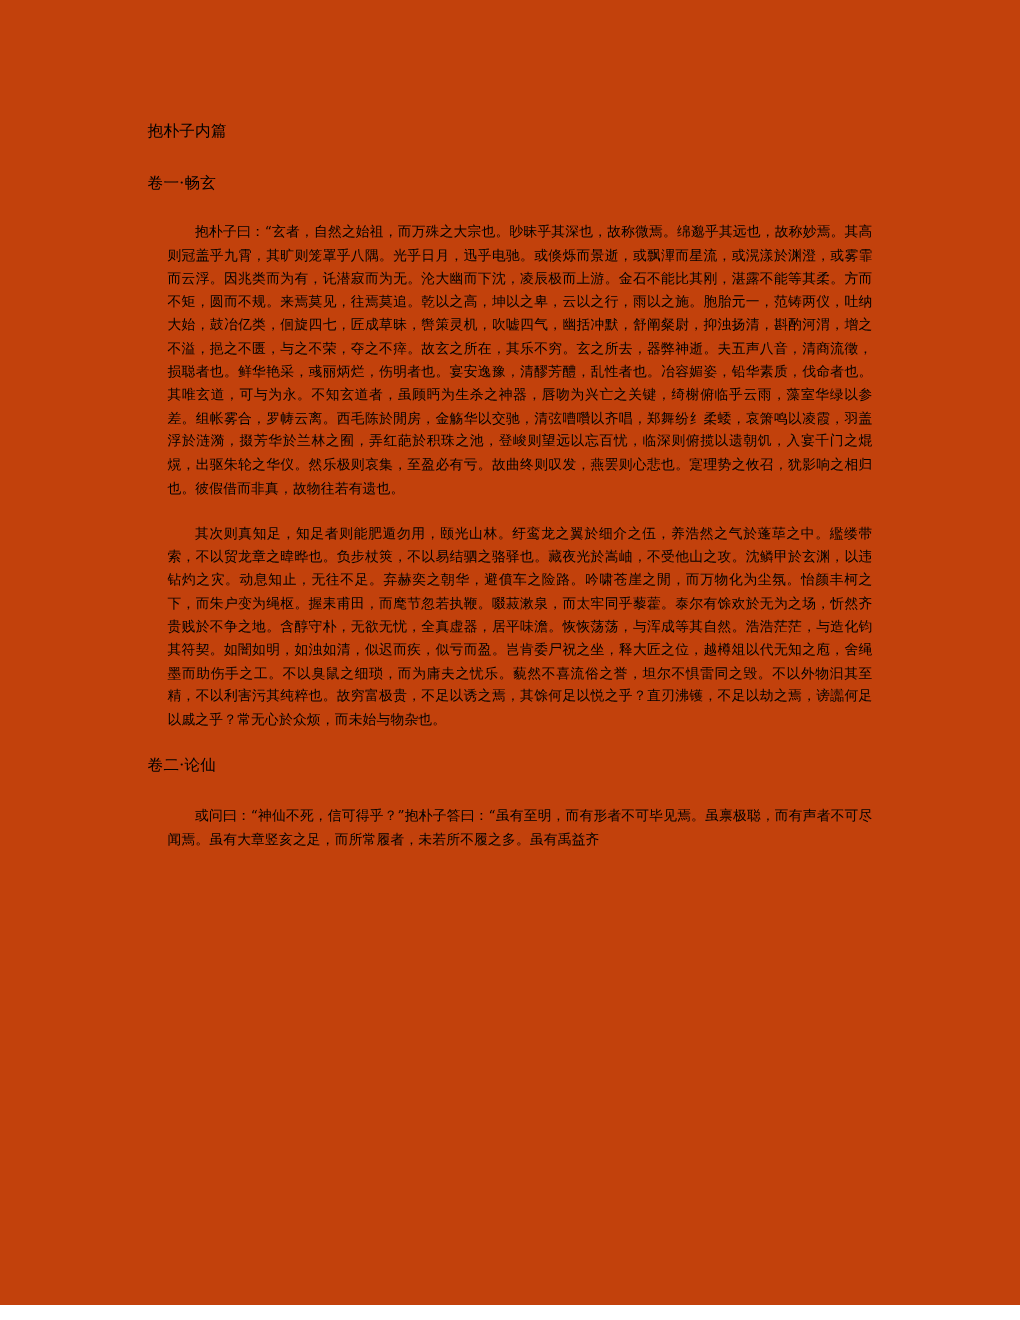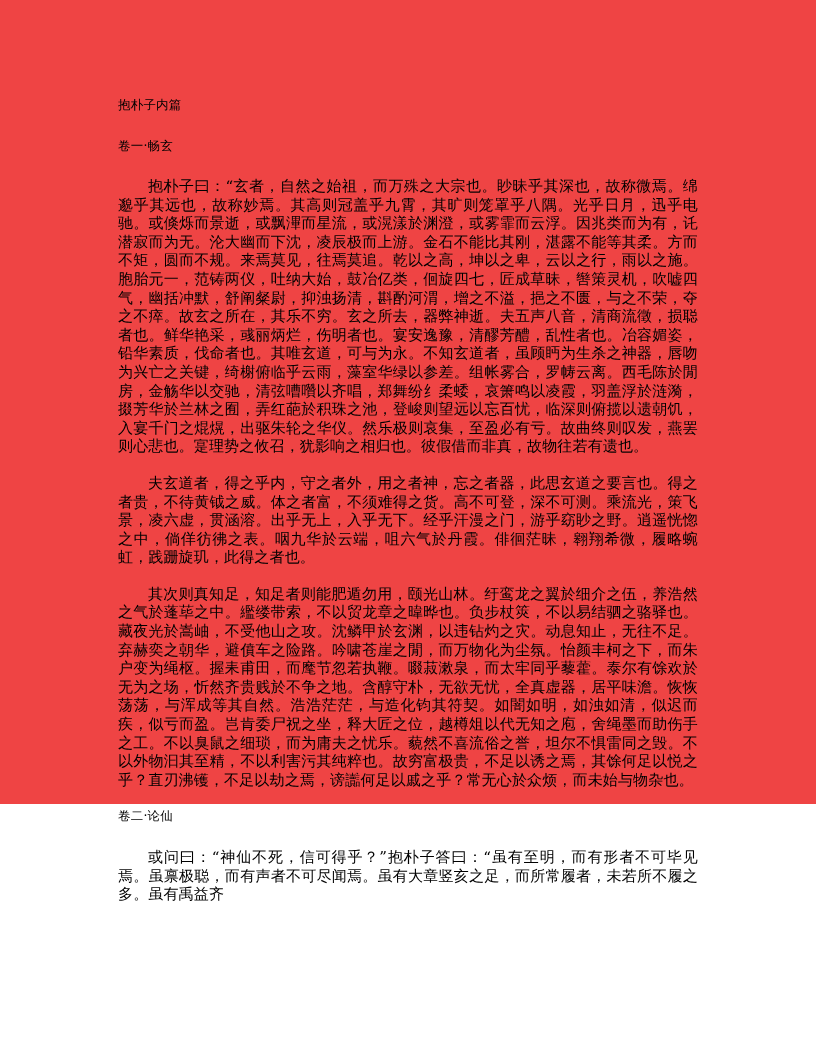--- a/index.html
+++ b/index.html
@@ -10,43 +10,43 @@
   body {
     width: 816px;
     height: 1056px;
     font-family: "DejaVu Serif", "Liberation Serif", serif;
     color: #000000;
     overflow: hidden;
   }
   .page {
     box-sizing: border-box;
     width: 816px;
-    height: 804px;
+    height: 1044px;
     padding: 96px 118px 96px 118px;
-    background: #ef4444;
+    background: #c2410c;
   }
   .doc-title,
   .doc-author,
   .chapter-heading {
     font-size: 12.5px;
     line-height: 18.5px;
     margin: 0 0 22px 0;
     letter-spacing: 0.2px;
     text-align: left;
   }
   .chapter-heading {
     margin-top: 16px;
   }
   .chapter-heading.first {
     margin-top: 16px;
   }
   .body-par {
-    font-size: 15px;
+    font-size: 11px;
     line-height: 18.6px;
-    margin: 0 0 18px 0;
+    margin: 0 0 18px 16px;
     text-indent: 2em;
     text-align: justify;
     text-justify: inter-ideograph;
     letter-spacing: 0.15px;
     word-break: break-all;
   }
   .body-par:last-child {
     margin-bottom: 0;
   }
 </style>
@@ -55,21 +55,20 @@
 
 <div class="page">
 
   <p class="doc-title">抱朴子内篇</p>
 
 
   <p class="chapter-heading first">卷一·畅玄</p>
 
   <p class="body-par">抱朴子曰：“玄者，自然之始祖，而万殊之大宗也。眇昧乎其深也，故称微焉。绵邈乎其远也，故称妙焉。其高则冠盖乎九霄，其旷则笼罩乎八隅。光乎日月，迅乎电驰。或倏烁而景逝，或飘滭而星流，或滉漾於渊澄，或雾霏而云浮。因兆类而为有，讬潜寂而为无。沦大幽而下沈，凌辰极而上游。金石不能比其刚，湛露不能等其柔。方而不矩，圆而不规。来焉莫见，往焉莫追。乾以之高，坤以之卑，云以之行，雨以之施。胞胎元一，范铸两仪，吐纳大始，鼓冶亿类，佪旋四七，匠成草昧，辔策灵机，吹嘘四气，幽括冲默，舒阐粲尉，抑浊扬清，斟酌河渭，增之不溢，挹之不匮，与之不荣，夺之不瘁。故玄之所在，其乐不穷。玄之所去，器弊神逝。夫五声八音，清商流徵，损聪者也。鲜华艳采，彧丽炳烂，伤明者也。宴安逸豫，清醪芳醴，乱性者也。冶容媚姿，铅华素质，伐命者也。其唯玄道，可与为永。不知玄道者，虽顾眄为生杀之神器，唇吻为兴亡之关键，绮榭俯临乎云雨，藻室华绿以参差。组帐雾合，罗帱云离。西毛陈於閒房，金觞华以交驰，清弦嘈囋以齐唱，郑舞纷纟柔蜲，哀箫鸣以凌霞，羽盖浮於涟漪，掇芳华於兰林之囿，弄红葩於积珠之池，登峻则望远以忘百忧，临深则俯揽以遗朝饥，入宴千门之焜熀，出驱朱轮之华仪。然乐极则哀集，至盈必有亏。故曲终则叹发，燕罢则心悲也。寔理势之攸召，犹影响之相归也。彼假借而非真，故物往若有遗也。</p>
 
-  <p class="body-par">夫玄道者，得之乎内，守之者外，用之者神，忘之者器，此思玄道之要言也。得之者贵，不待黄钺之威。体之者富，不须难得之货。高不可登，深不可测。乘流光，策飞景，凌六虚，贯涵溶。出乎无上，入乎无下。经乎汗漫之门，游乎窈眇之野。逍遥恍惚之中，倘佯彷彿之表。咽九华於云端，咀六气於丹霞。俳徊茫昧，翱翔希微，履略蜿虹，践跚旋玑，此得之者也。</p>
 
   <p class="body-par">其次则真知足，知足者则能肥遁勿用，颐光山林。纡鸾龙之翼於细介之伍，养浩然之气於蓬荜之中。繿缕带索，不以贸龙章之暐晔也。负步杖筴，不以易结驷之骆驿也。藏夜光於嵩岫，不受他山之攻。沈鳞甲於玄渊，以违钻灼之灾。动息知止，无往不足。弃赫奕之朝华，避僨车之险路。吟啸苍崖之閒，而万物化为尘氛。怡颜丰柯之下，而朱户变为绳枢。握耒甫田，而麾节忽若执鞭。啜菽漱泉，而太牢同乎藜藿。泰尔有馀欢於无为之场，忻然齐贵贱於不争之地。含醇守朴，无欲无忧，全真虚器，居平味澹。恢恢荡荡，与浑成等其自然。浩浩茫茫，与造化钧其符契。如闇如明，如浊如清，似迟而疾，似亏而盈。岂肯委尸祝之坐，释大匠之位，越樽俎以代无知之庖，舍绳墨而助伤手之工。不以臭鼠之细琐，而为庸夫之忧乐。藐然不喜流俗之誉，坦尔不惧雷同之毁。不以外物汩其至精，不以利害污其纯粹也。故穷富极贵，不足以诱之焉，其馀何足以悦之乎？直刃沸镬，不足以劫之焉，谤讟何足以戚之乎？常无心於众烦，而未始与物杂也。</p>
 
 
   <p class="chapter-heading">卷二·论仙</p>
 
   <p class="body-par">或问曰：“神仙不死，信可得乎？”抱朴子答曰：“虽有至明，而有形者不可毕见焉。虽禀极聪，而有声者不可尽闻焉。虽有大章竖亥之足，而所常履者，未若所不履之多。虽有禹益齐</p>
 
 </div>
 

